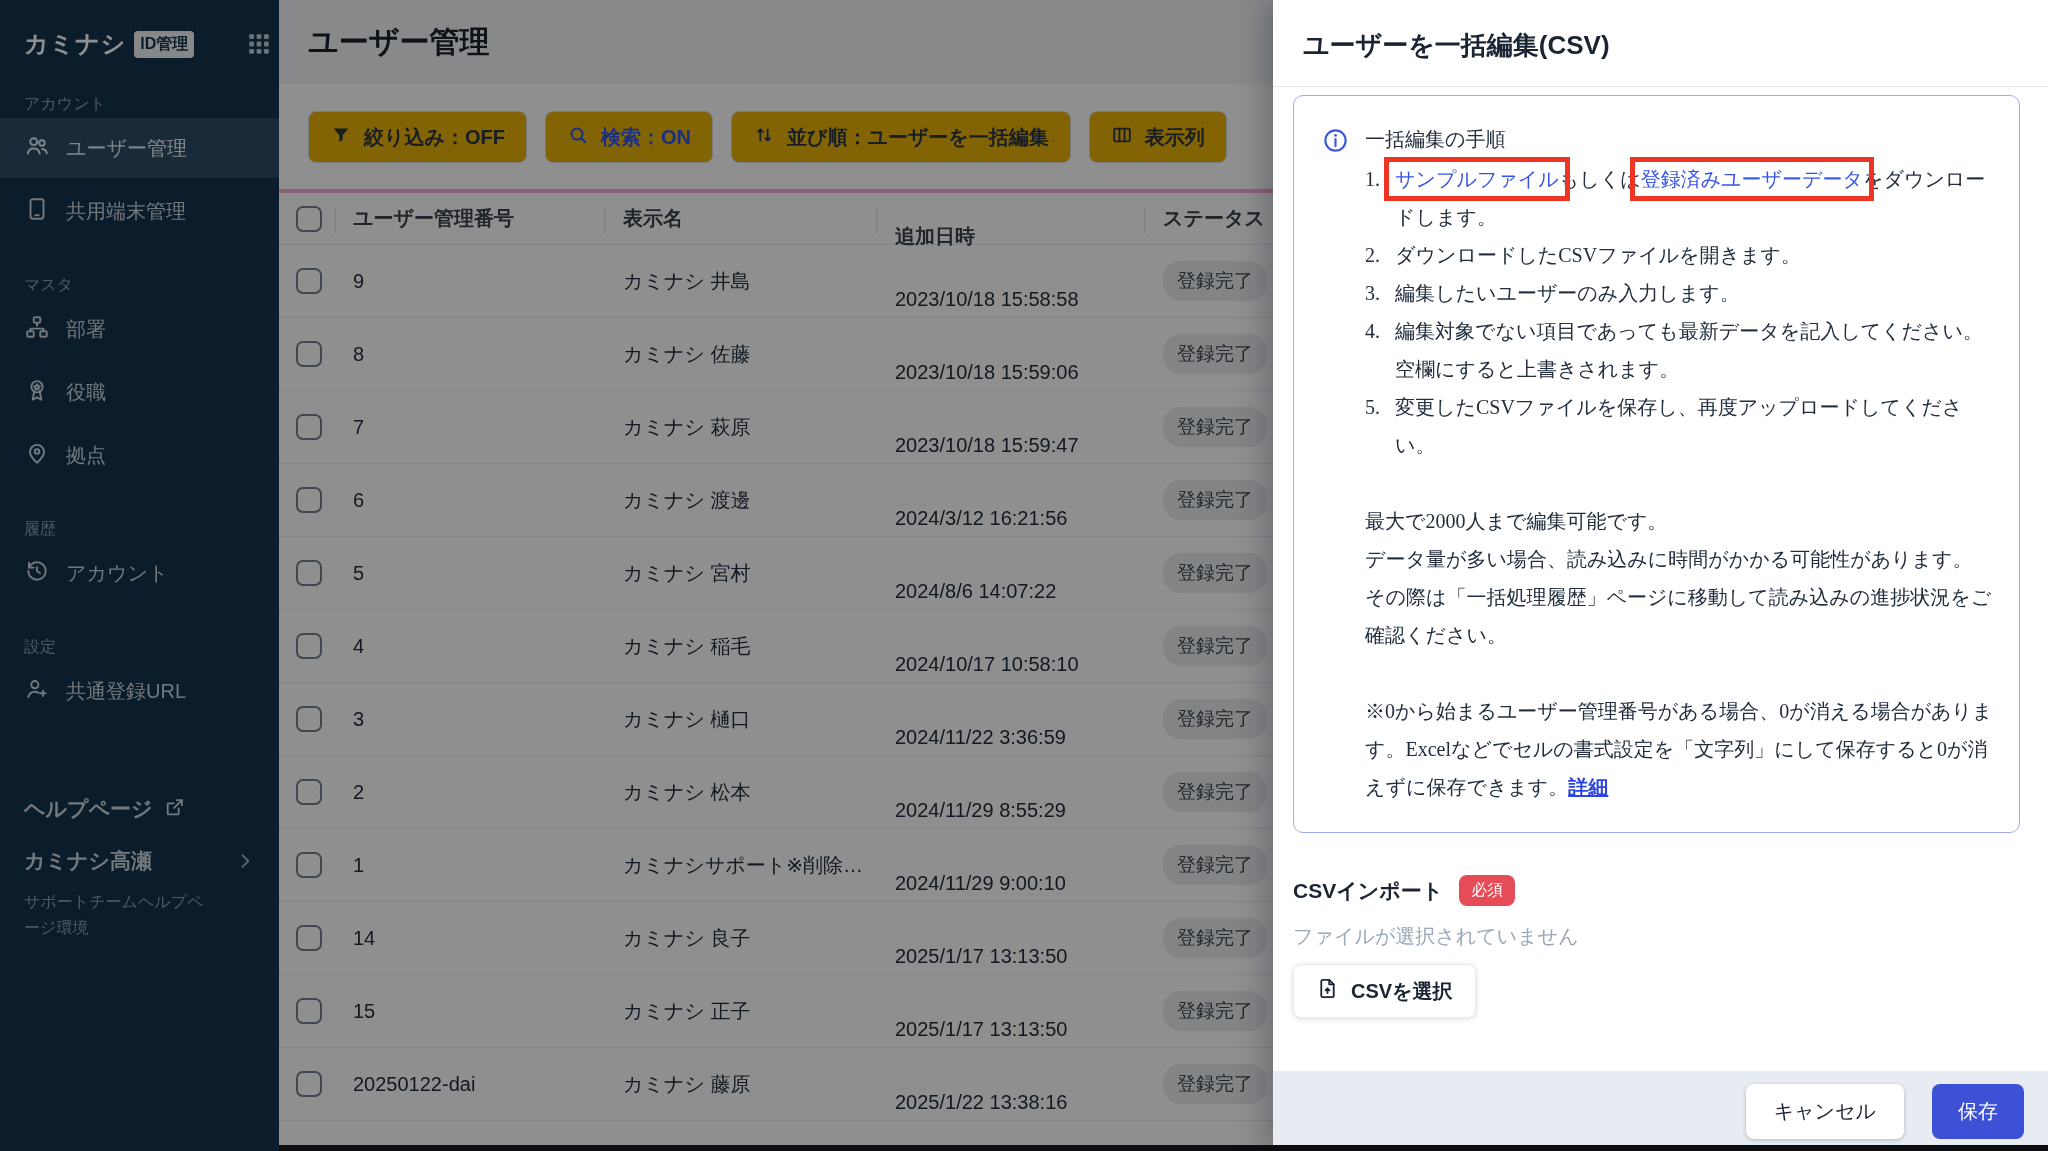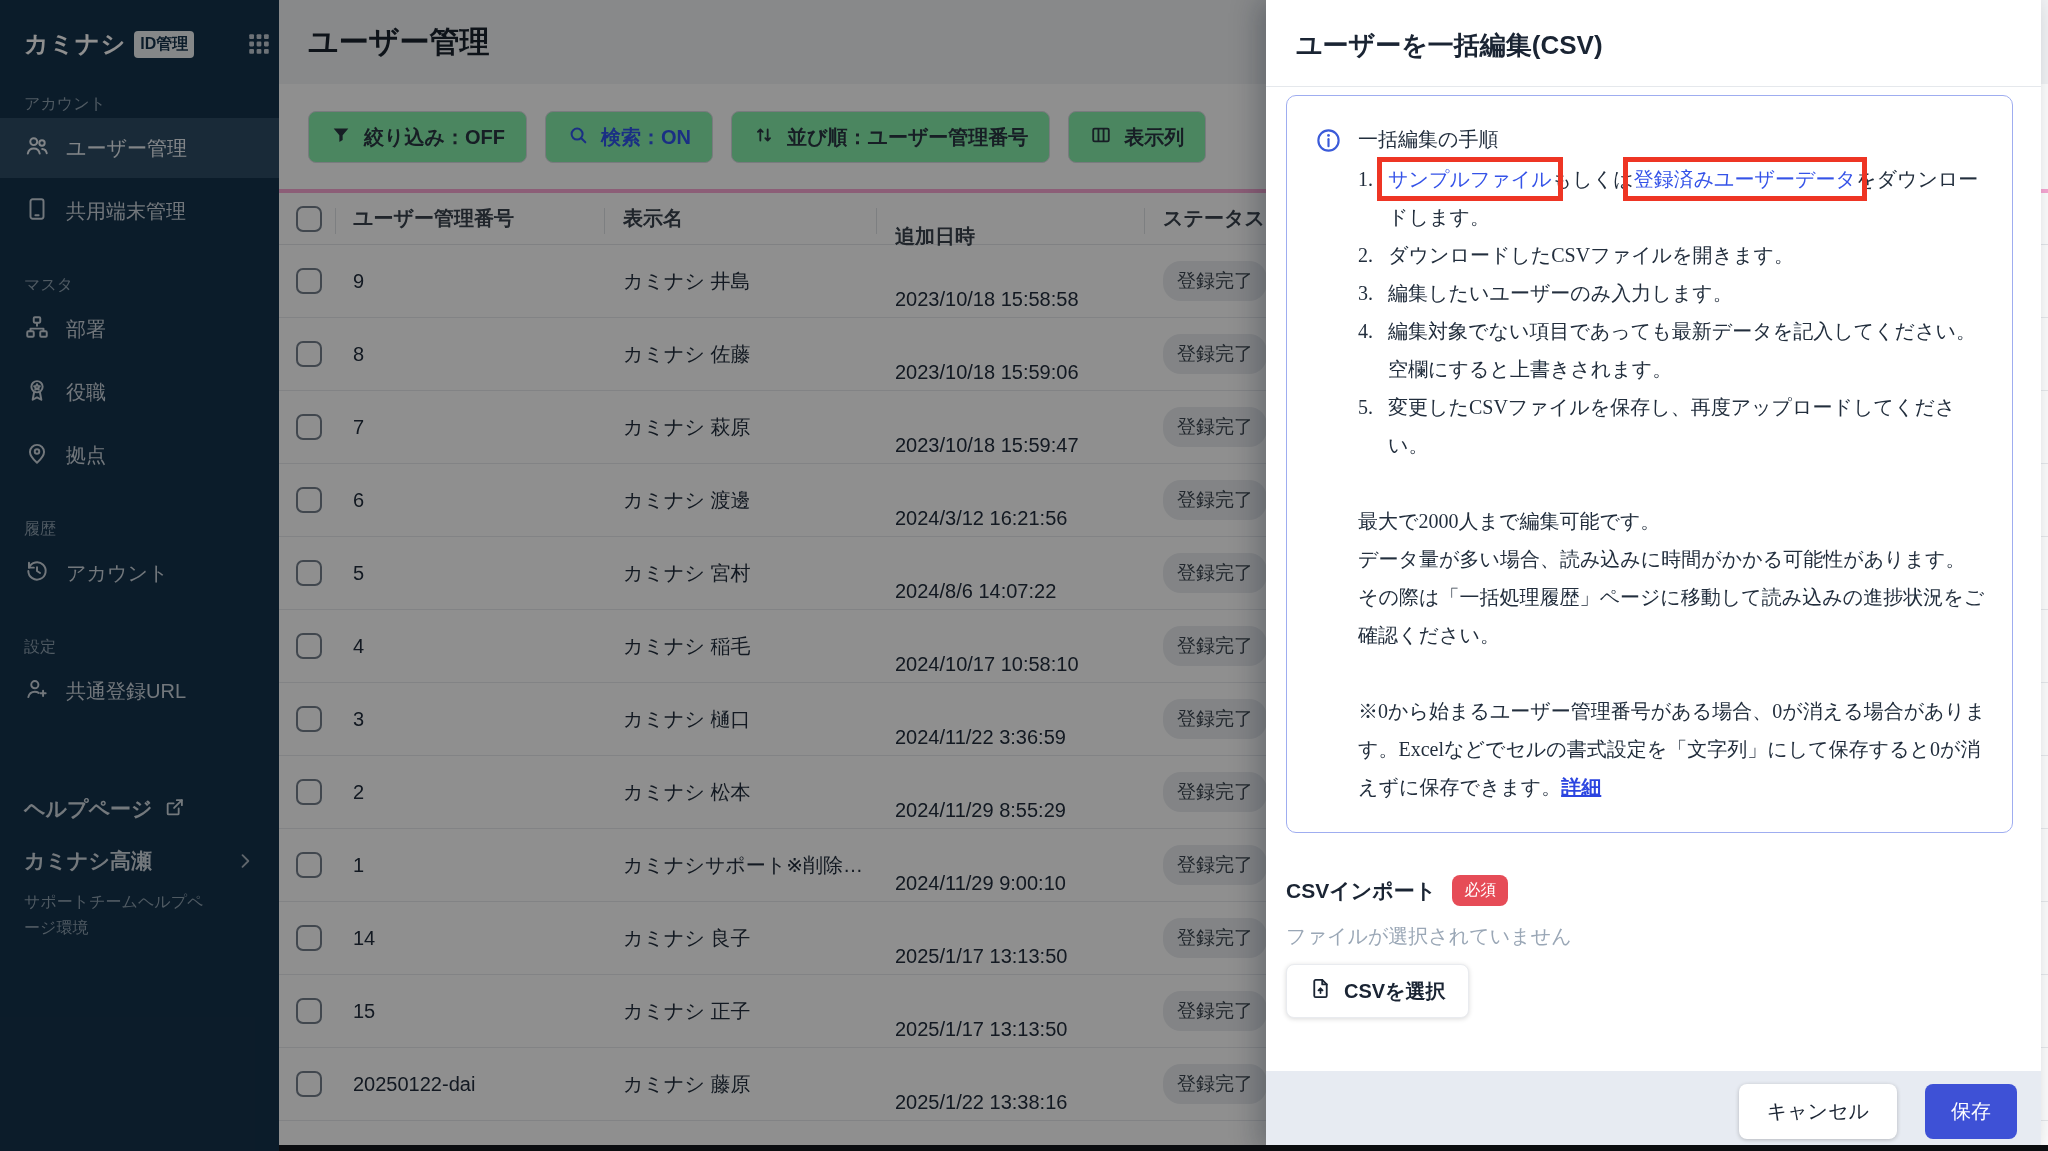--- a/index.html
+++ b/index.html
@@ -21,40 +21,40 @@
   .help-row { display:flex; align-items:center; gap:12px; padding:0 24px; height:52px; font-size:21px; font-weight:700; color:#cfd8df; cursor:pointer; }
   .tenant-row { display:flex; align-items:center; padding:0 24px; height:52px; font-size:21px; font-weight:700; color:#cfd8df; cursor:pointer; }
   .tenant-row .chev { margin-left:auto; display:flex; color:#aab6c0; }
   .tenant-desc { padding:2px 24px 0; font-size:16px; line-height:1.6; color:#8da0af; width:240px; }
 
   
   .main { position:absolute; left:279px; right:0; top:0; bottom:0; background:#fff; z-index:1; }
   .page-header { height:84px; background:#f3f4f6; display:flex; align-items:center; padding:0 29px; }
   .page-title { font-size:30px; font-weight:700; color:#19232e; }
   .toolbar { display:flex; gap:18px; padding:27px 29px 26px; background:#fff; }
-  .tbtn { display:inline-flex; align-items:center; gap:12px; height:52px; padding:0 21px; background:#86efac; border:1px solid #d7dbe0; border-radius:8px; font-size:20px; font-weight:600; color:#2a3642; cursor:pointer; }
+  .tbtn { display:inline-flex; align-items:center; gap:12px; height:52px; padding:0 21px; background:#eab308; border:1px solid #d7dbe0; border-radius:8px; font-size:20px; font-weight:600; color:#2a3642; cursor:pointer; }
   .tbtn.blue { color:#2f54eb; }
   .tbtn svg { flex-shrink:0; }
 
   .thead { position:relative; height:56px; border-top:4px solid #f9a8d4; border-bottom:1px solid #e4e7ea; display:flex; align-items:center; font-size:20px; font-weight:600; color:#39434e; }
   .vsep { position:absolute; top:15px; width:1px; height:26px; background:#dfe3e7; }
   .trow { display:flex; align-items:center; height:73px; border-bottom:1px solid #e8eaed; font-size:20px; color:#222e3d; }
   .col-cb { width:74px; padding-left:17px; display:flex; align-items:center; }
   .col-id { width:270px; }
   .col-name { width:272px; white-space:nowrap; overflow:hidden; text-overflow:ellipsis; padding-right:14px; }
   .col-time { width:268px;margin-top:36px; }
   .col-status { flex:1; }
   .cbx { width:26px; height:26px; border:2px solid #747f8c; border-radius:7px; background:#fff; cursor:pointer; }
   .pill { display:inline-block; padding:7px 14px; border-radius:18px; background:#e9ecef; color:#3d4752; font-size:19px; }
 
   
   .overlay { position:absolute; left:0; top:0; width:1273px; height:100%; background:rgba(0,0,0,0.44); z-index:30; }
 
   
-  .modal { position:absolute; top:0; right:7px; width:775px; height:100%; background:#fff; z-index:40; box-shadow:-8px 0 26px rgba(10,20,35,.28);margin-left:20px; }
+  .modal { position:absolute; top:0; right:0; width:775px; height:100%; background:#fff; z-index:40; box-shadow:-8px 0 26px rgba(10,20,35,.28);margin-left:20px; }
   .modal-header { padding:28px 30px 23px; border-bottom:1px solid #e5e8ec; }
   .modal-title { font-size:26px; font-weight:700; color:#1a2433; }
   .modal-body { padding:8px 28px 0 20px; }
   .guide-box { border:1px solid #9fadf0; border-radius:10px; padding:24px 24px 26px 28px; display:flex; gap:16px; }
   .info-ic { color:#3b5bd9; margin-top:7px; flex-shrink:0; display:flex; }
   .guide-text { font-size:20px; line-height:38px; color:#222e3d;font-family:Liberation Serif, serif; }
   .guide-heading { margin-bottom:2px; }
   .step { display:flex; }
   .step-num { width:30px; flex-shrink:0; }
   .step-text { flex:1; }
@@ -201,21 +201,21 @@
               <circle cx="11" cy="11" r="6"></circle>
               <path d="M15.6 15.6 20 20"></path>
             </svg></span>
         <span>検索：ON</span>
       </button>
       <button class="tbtn">
         <span><svg width="22" height="22" viewBox="0 0 24 24" fill="none" stroke="currentColor" stroke-width="2" stroke-linecap="round" stroke-linejoin="round">
               <path d="M8 18V6M8 6 5.4 8.6M8 6l2.6 2.6"></path>
               <path d="M16 6v12M16 18l-2.6-2.6M16 18l2.6-2.6"></path>
             </svg></span>
-        <span>並び順：ユーザー管理番号</span>
+        <span>並び順：ユーザーを一括編集</span>
       </button>
       <button class="tbtn">
         <span><svg width="22" height="22" viewBox="0 0 24 24" fill="none" stroke="currentColor" stroke-width="2">
               <rect x="3.5" y="5" width="17" height="14" rx="1.5"></rect>
               <path d="M9.2 5v14M14.8 5v14"></path>
             </svg></span>
         <span>表示列</span>
       </button>
     </div>
 

